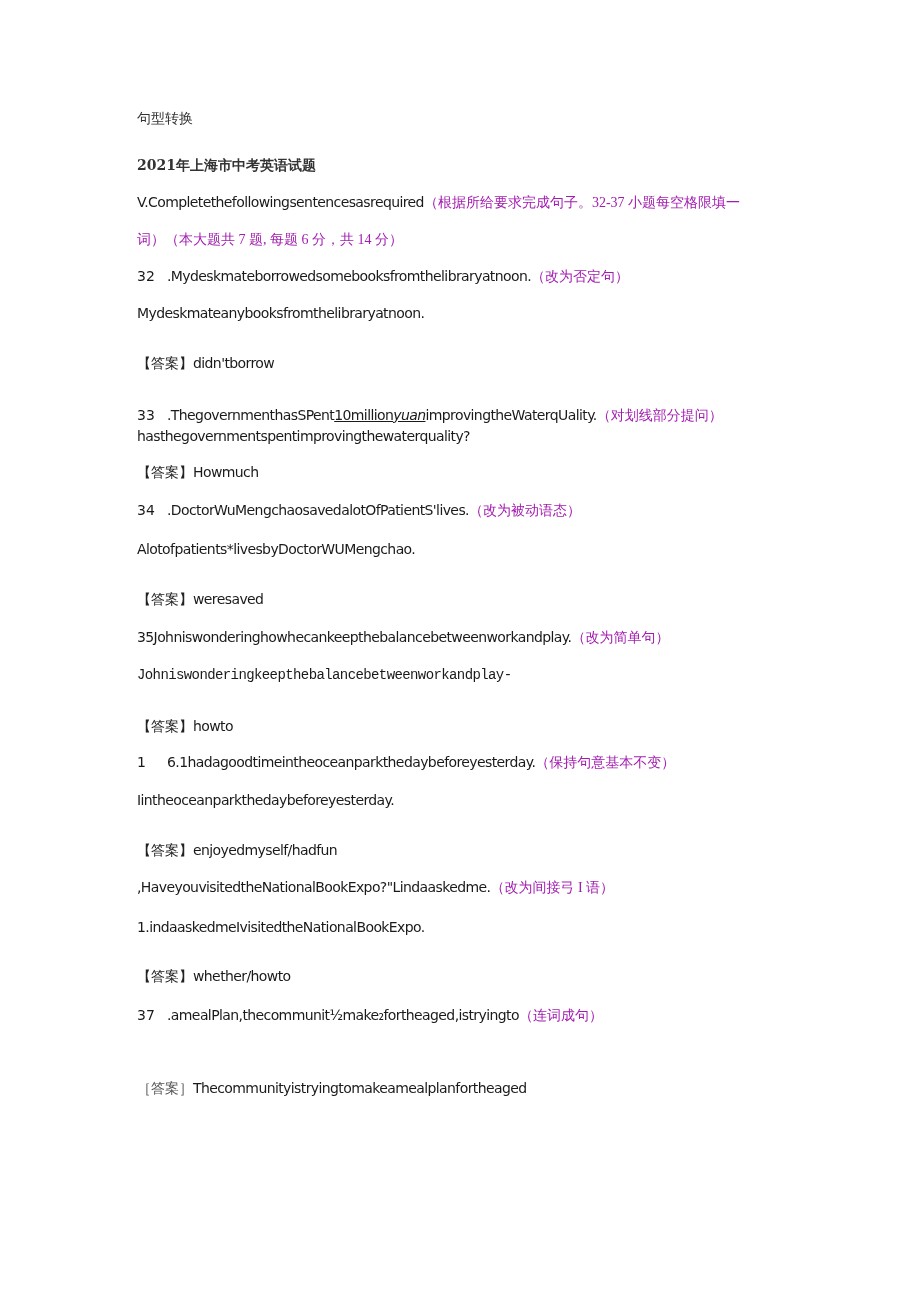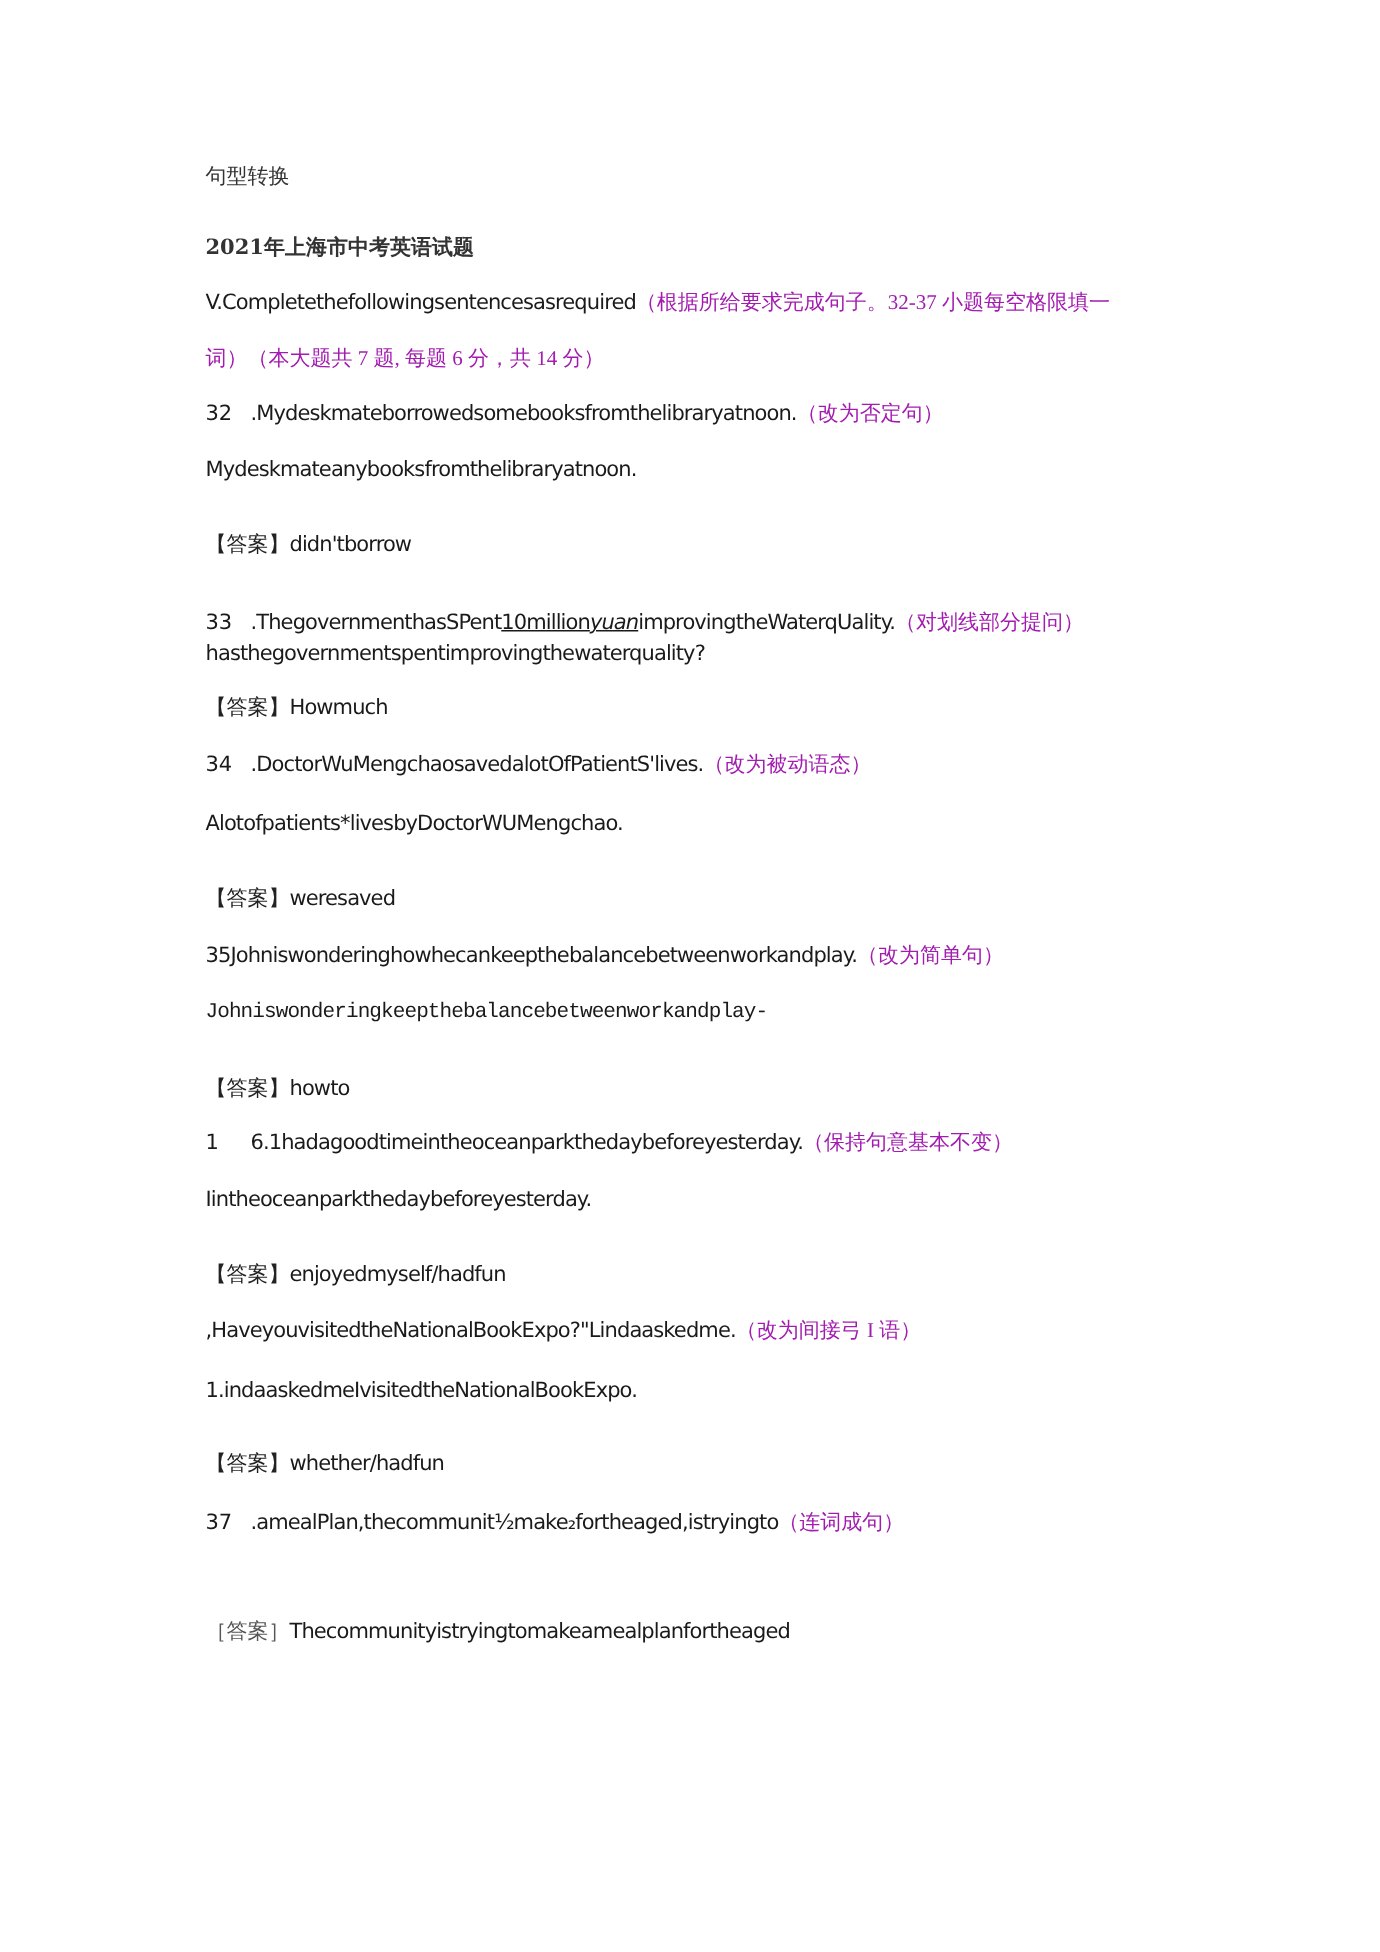--- a/index.html
+++ b/index.html
@@ -76,21 +76,21 @@
   <div class="line" style="top:791px;">Iintheoceanparkthedaybeforeyesterday.</div>
   <div class="line" style="top:841px;">
     <span class="ans-mark">【答案】</span><span>enjoyedmyself/hadfun</span>
   </div>
 
   <div class="line" style="top:878px;">
     <span>,HaveyouvisitedtheNationalBookExpo?"Lindaaskedme.</span><span class="cn">（改为间接弓 I 语）</span>
   </div>
   <div class="line" style="top:918px;">1.indaaskedmeIvisitedtheNationalBookExpo.</div>
   <div class="line" style="top:967px;">
-    <span class="ans-mark">【答案】</span><span>whether/hadfun</span>
+    <span class="ans-mark">【答案】</span><span>whether/howto</span>
   </div>
 
   <div class="line" style="top:1006px;">
     <span class="num">37</span><span>.amealPlan,thecommunit½make₂fortheaged,istryingto</span><span class="cn">（连词成句）</span>
   </div>
   <div class="line" style="top:1079px;">
     <span class="ans-mark2">［答案］</span><span>Thecommunityistryingtomakeamealplanfortheaged</span>
   </div>
 
 </div>

